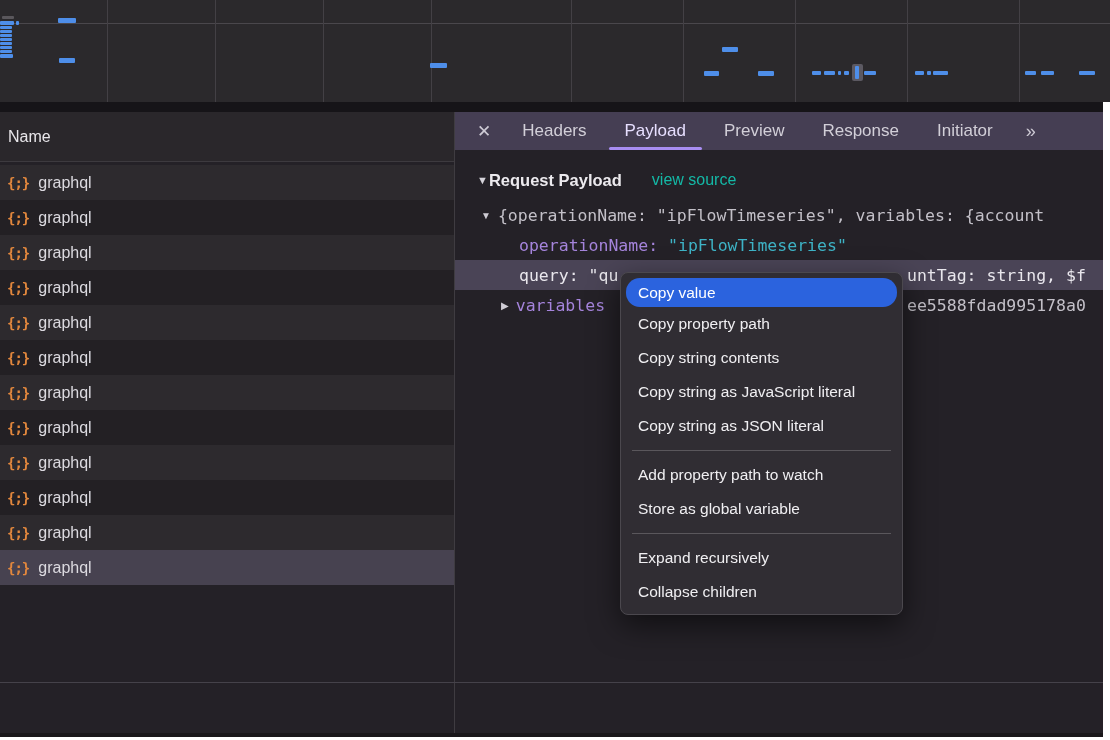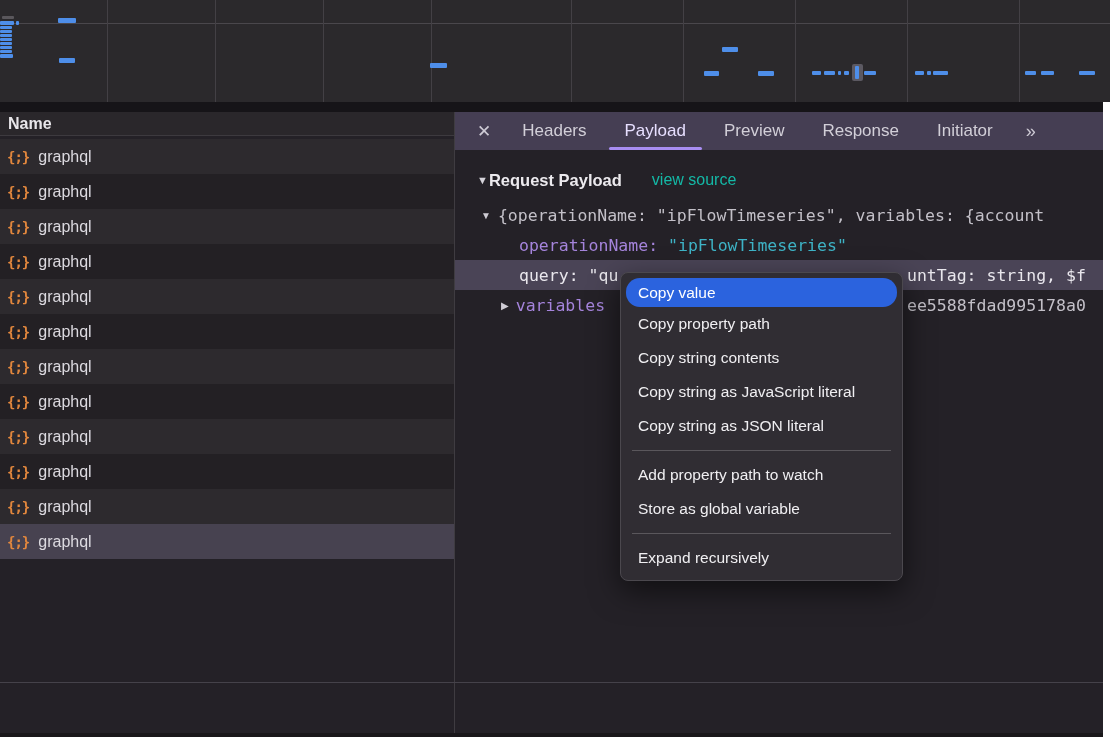--- a/index.html
+++ b/index.html
@@ -12,21 +12,21 @@
   .ov-hline { position:absolute; left:0; right:0; top:23px; height:1px; background:#4a474c; }
   .ov-bar { position:absolute; background:var(--bar-blue,#4e8ee9); border-radius:1px; }
 
   
   .devtools { position:absolute; left:0; top:102px; width:1103px; height:635px; background:#242127; }
   .top-strip { height:10px; background:#161418; }
   .panels { display:flex; height:621px; }
 
   
   .left-panel { width:455px; border-right:1px solid #3f3c41; background:#242127; }
-  .name-header { height:24px; background:#2a272b; border-bottom:1px solid #3d3a3f; display:flex; align-items:center; padding-left:8px; color:#e8e6ea; font-size:16px; font-weight:bold; }
+  .name-header { height:50px; background:#2a272b; border-bottom:1px solid #3d3a3f; display:flex; align-items:center; padding-left:8px; color:#e8e6ea; font-size:16px; font-weight:normal; }
   .rows-gap { height:3px; }
   .net-row { height:35px; display:flex; align-items:center; padding-left:7px; color:#dcdae0; font-size:16px; }
   .net-row.odd { background:#2d2a2e; }
   .net-row.even { background:#232024; }
   .net-row.selected { background:#474250; }
   .req-icon { font-family:"DejaVu Sans Mono", monospace; font-weight:bold; font-size:14px; color:var(--icon-orange,#e2873d); letter-spacing:-1px; margin-right:9px; }
 
   
   .right-panel { flex:1; display:flex; flex-direction:column; position:relative; }
   .tabbar { height:38px; background:#453e53; display:flex; align-items:stretch; padding-left:10px; }
@@ -226,15 +226,16 @@
     <div class="menu-item hl">Copy value</div>
     <div class="menu-item">Copy property path</div>
     <div class="menu-item">Copy string contents</div>
     <div class="menu-item">Copy string as JavaScript literal</div>
     <div class="menu-item">Copy string as JSON literal</div>
     <div class="menu-sep"></div>
     <div class="menu-item">Add property path to watch</div>
     <div class="menu-item">Store as global variable</div>
     <div class="menu-sep"></div>
     <div class="menu-item">Expand recursively</div>
+    <div class="menu-item">Collapse children</div>
   </div>
 
 </div>
 
 </body></html>

